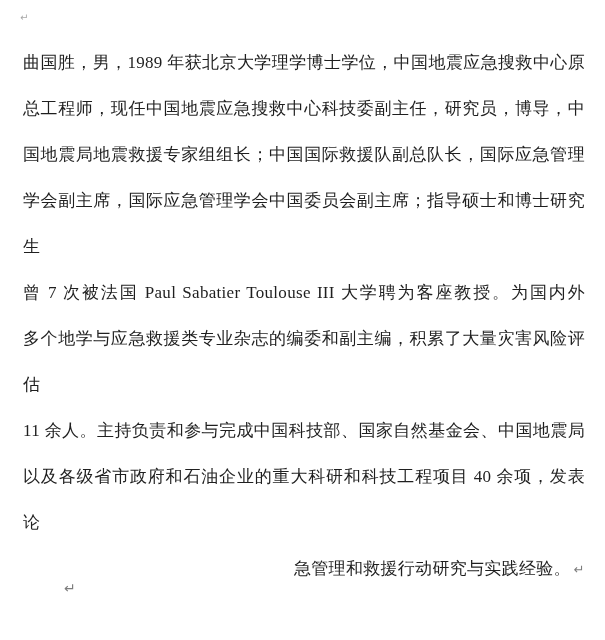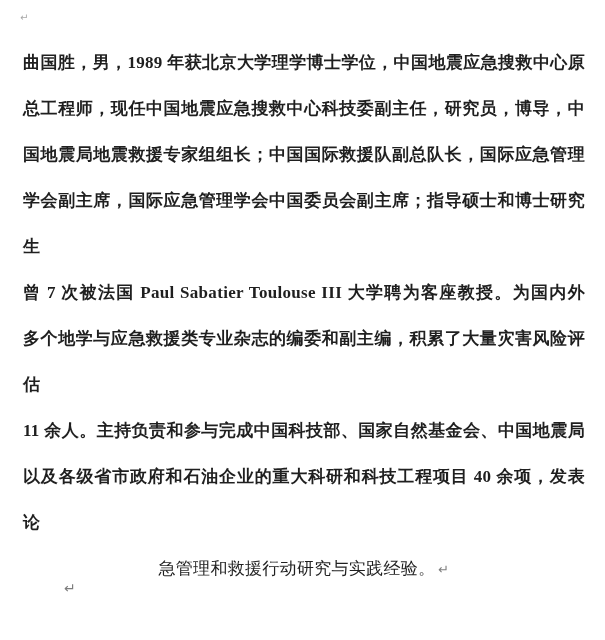--- a/index.html
+++ b/index.html
@@ -24,24 +24,23 @@
     font-size: 17px;
     line-height: 46px;
     letter-spacing: 0.3px;
   }
   .line {
     width: 100%;
   }
   .line.just {
     text-align: justify;
     text-align-last: justify;
-    font-weight: bold;
   }
   .line.last {
-    text-align: center;
+    text-align: right;
   }
   .pmark {
     color: #8c8c8c;
     font-family: "DejaVu Sans", sans-serif;
   }
   .pmark-top {
     position: absolute;
     left: 20px;
     top: 12px;
     font-size: 10px;

